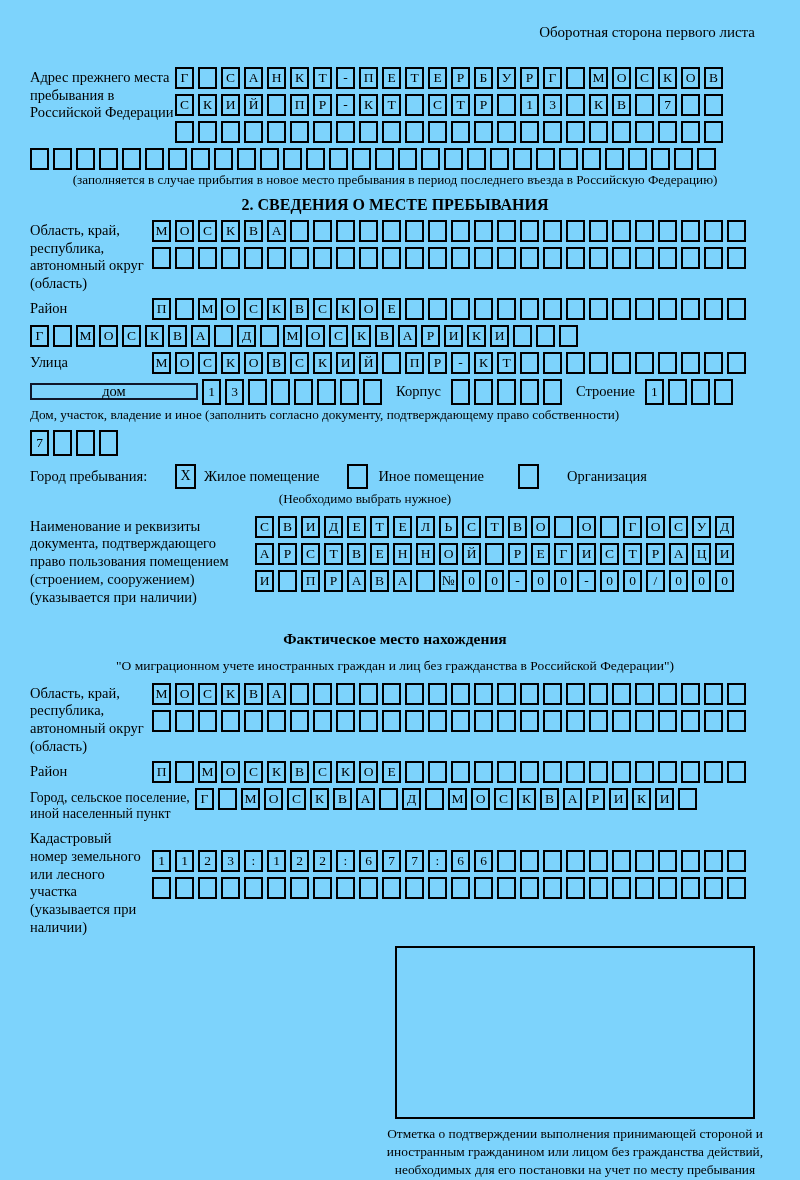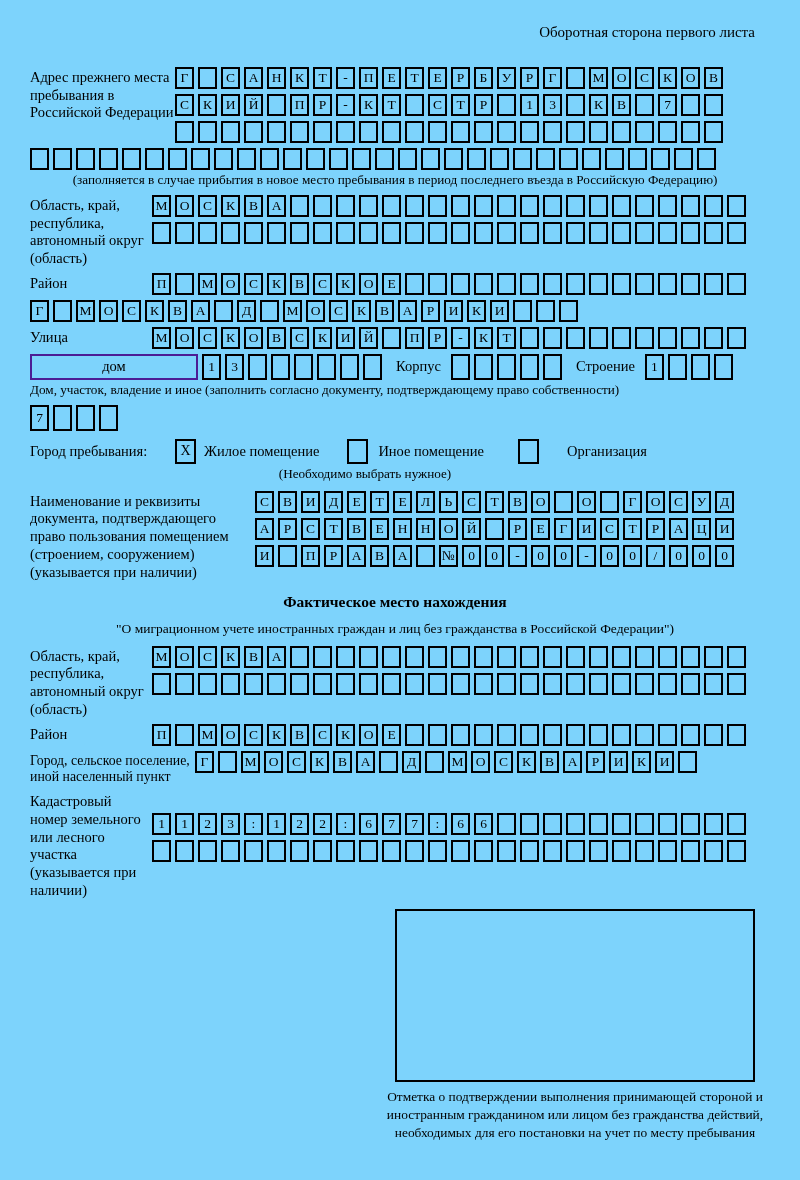--- a/index.html
+++ b/index.html
@@ -25,37 +25,37 @@
     border: 2px solid #000;
     display: flex; align-items: center; justify-content: center;
     font-size: 13.5px; line-height: 1;
   }
   .caption { font-size: 13.2px; margin: 2px 0 7px 0; }
   .caption.center { text-align: center; }
   .section-title { text-align: center; font-weight: bold; font-size: 16px; margin: 8px 0 6px 0; }
 
   .domrow { display: flex; align-items: center; gap: 4px; margin: 4px 0 2px 0; }
   .widebox {
-    flex: none; border: 2px solid #4c1d95; height: 26px;
+    flex: none; border: 2px solid #0f172a; height: 17px;
     display: flex; align-items: center; justify-content: center;
     font-size: 14.5px;
   }
   .dombox { width: 168px; }
   .kvbox { width: 200px; }
   .inline-label { font-size: 14.5px; padding: 0 6px 0 10px; }
   .domrow .cell { height: 26px; }
 
   .mestorow { display: flex; align-items: center; margin: 8px 0 2px 0; font-size: 14.5px; }
   .checkbox {
     flex: none; width: 21px; height: 25px; border: 2px solid #000;
     display: flex; align-items: center; justify-content: center; font-size: 14px;
   }
   .mesto-caption { width: 450px; margin-left: 110px; text-align: center; font-size: 13.2px; margin-bottom: 9px; }
 
-  .fact-title { text-align: center; font-weight: bold; font-size: 15.5px; margin: 12px 0 8px 0; }
+  .fact-title { text-align: center; font-weight: bold; font-size: 15.5px; margin: 24px 0 8px 0; }
   .fact-cap { text-align: center; font-size: 13.5px; line-height: 1.45; }
   .fact-cap-wrap { margin-bottom: 7px; }
 
   .stamp-wrap { margin-left: 365px; margin-top: 10px; width: 360px; }
   .stamp-box { width: 360px; height: 173px; border: 2px solid #000; }
   .stamp-caption { width: 430px; margin-left: -35px; margin-top: 6px; text-align: center; font-size: 13.4px; line-height: 1.35; }
 </style>
 </head>
 <body>
 
@@ -173,20 +173,21 @@
       <span class="cell"></span>
       <span class="cell"></span>
       <span class="cell"></span>
       <span class="cell"></span>
       <span class="cell"></span>
       <span class="cell"></span>
       <span class="cell"></span>
     </div>
   <div class="caption center">(заполняется в случае прибытия в новое место пребывания в период последнего въезда в Российскую Федерацию)</div>
 
+  <div class="section-title">2. СВЕДЕНИЯ О МЕСТЕ ПРЕБЫВАНИЯ</div>
 
   <div class="field">
     <div class="flabel w122">Область, край, республика, автономный округ (область)</div>
     <div class="rowstack">
       <div class="cells">
           <span class="cell">М</span>
           <span class="cell">О</span>
           <span class="cell">С</span>
           <span class="cell">К</span>
           <span class="cell">В</span>

